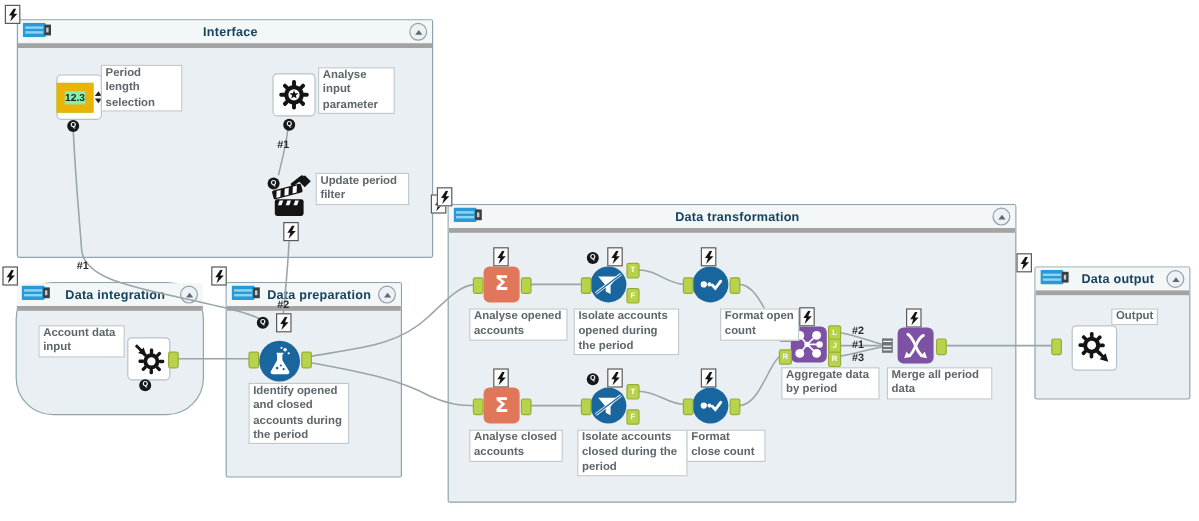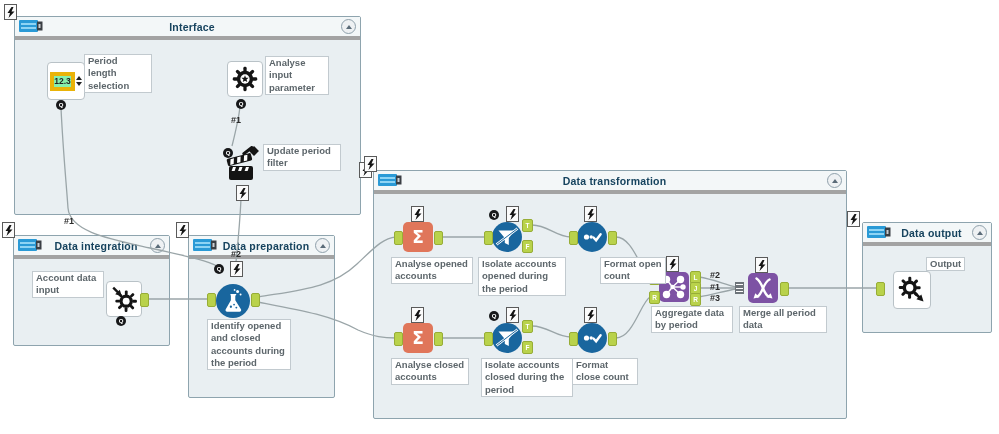--- a/index.html
+++ b/index.html
@@ -29,21 +29,21 @@
       font-size:6.5px;font-weight:bold;display:flex;align-items:center;justify-content:center;z-index:3;}
   .qa{position:absolute;width:10px;height:10px;border-radius:50%;background:#17181a;color:#fff;font-size:6px;font-weight:bold;
       display:flex;align-items:center;justify-content:center;z-index:4;}
   .bb{position:absolute;width:11px;height:14px;background:#fbfbfb;border:1px solid #5a5a5a;display:flex;align-items:center;justify-content:center;z-index:4;}
 
   .wires{position:absolute;left:0;top:0;z-index:2;}
   .sigma{color:#fff;font-size:17px;font-weight:bold;font-family:"DejaVu Sans",sans-serif;}
 
   
   .numfield{display:flex;align-items:center;}
-  .numbox{border:4px solid #eab308;background:#86efac;font-size:8.5px;font-weight:bold;color:#222;padding:0 0;line-height:11px;}
+  .numbox{border:7px solid #eab308;background:#86efac;font-size:8.5px;font-weight:bold;color:#222;padding:0 0;line-height:11px;}
   .spin{display:flex;flex-direction:column;margin-left:1px;}
   .spin .up{width:0;height:0;border-left:3px solid transparent;border-right:3px solid transparent;border-bottom:4px solid #222;margin-bottom:2px;}
   .spin .dn{width:0;height:0;border-left:3px solid transparent;border-right:3px solid transparent;border-top:4px solid #222;}
 
   .multi{position:absolute;width:9px;height:12px;background:#6d747a;z-index:3;display:flex;flex-direction:column;justify-content:space-evenly;}
   .multi i{display:block;height:1px;background:#fff;margin:0 1px;}
 </style>
 </head>
 <body>
 
@@ -89,21 +89,21 @@
             <rect x="18" y="1.5" width="5.5" height="9" fill="#3a3f44"></rect>
             <rect x="19.5" y="4" width="2" height="4" fill="#caced2"></rect>
           </svg></span>
       <span class="tc-title">Interface</span>
       <span class="collapse">
           <span class="tri"></span>
         </span>
     </div>
   </div>
 
-  <div class="tc" style="left:13px;top:235px;width:155px;height:109px;">
+  <div class="tc" style="left:13px;top:235px;width:155px;height:109px;border-radius:31px;">
     <div class="tc-header">
       <span><svg width="24" height="12" viewBox="0 0 24 12">
             <rect x="0" y="0" width="19" height="12" rx="1" fill="#2a9ad6"></rect>
             <rect x="2" y="3" width="15" height="2" fill="#8ed4f4"></rect>
             <rect x="2" y="7" width="15" height="2" fill="#8ed4f4"></rect>
             <rect x="18" y="1.5" width="5.5" height="9" fill="#3a3f44"></rect>
             <rect x="19.5" y="4" width="2" height="4" fill="#caced2"></rect>
           </svg></span>
       <span class="tc-title">Data integration</span>
       <span class="collapse">

